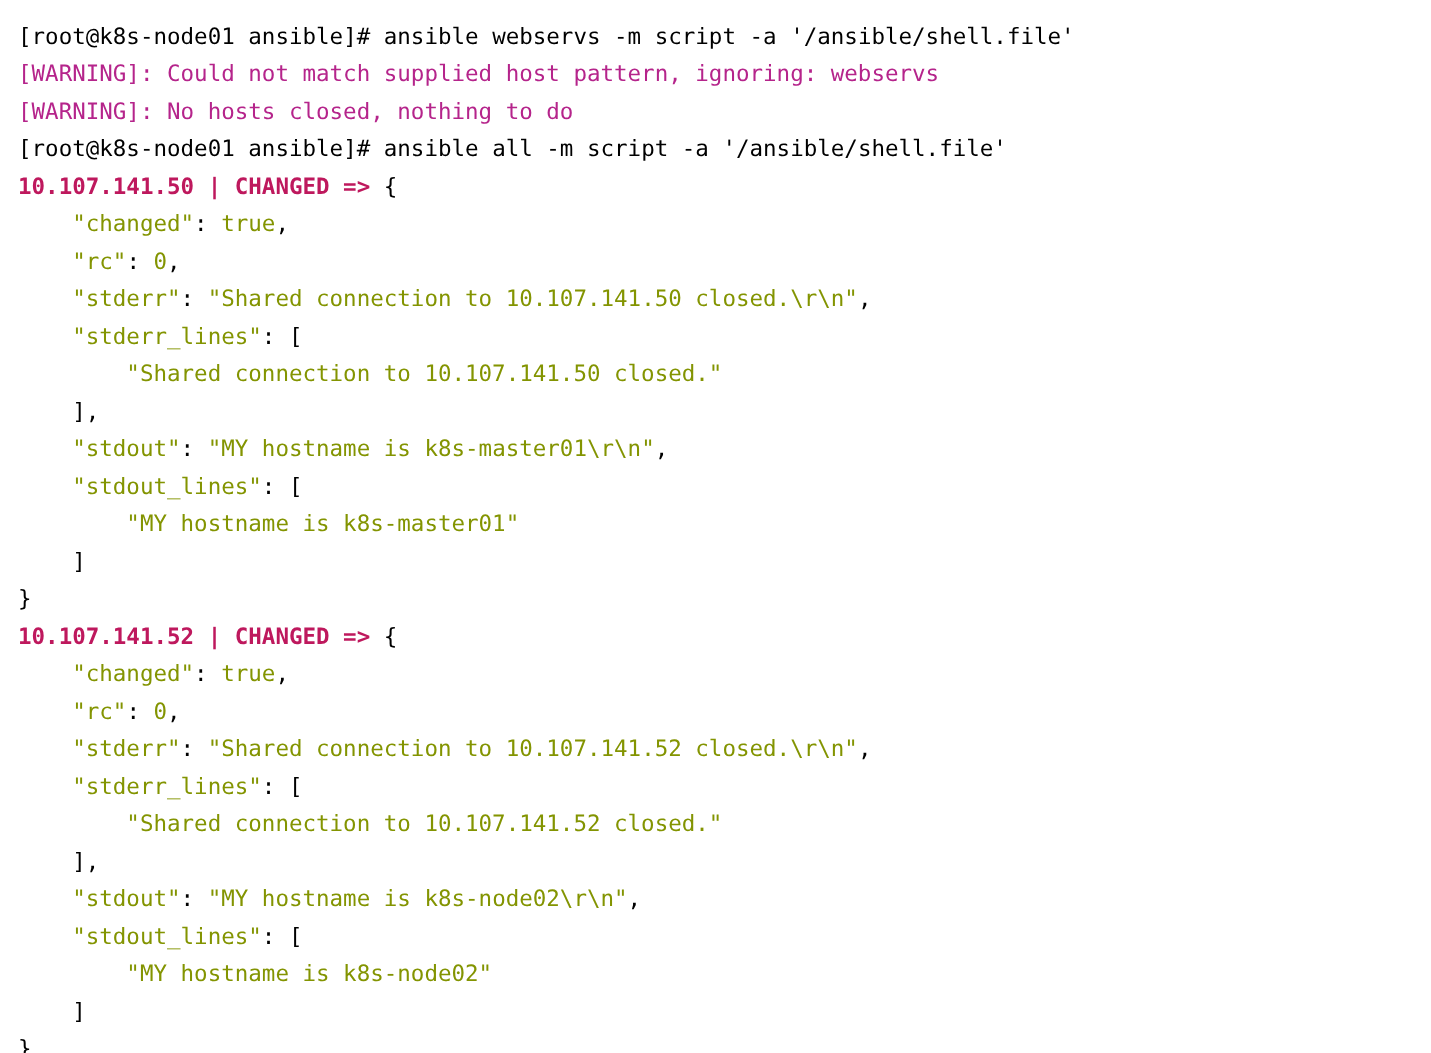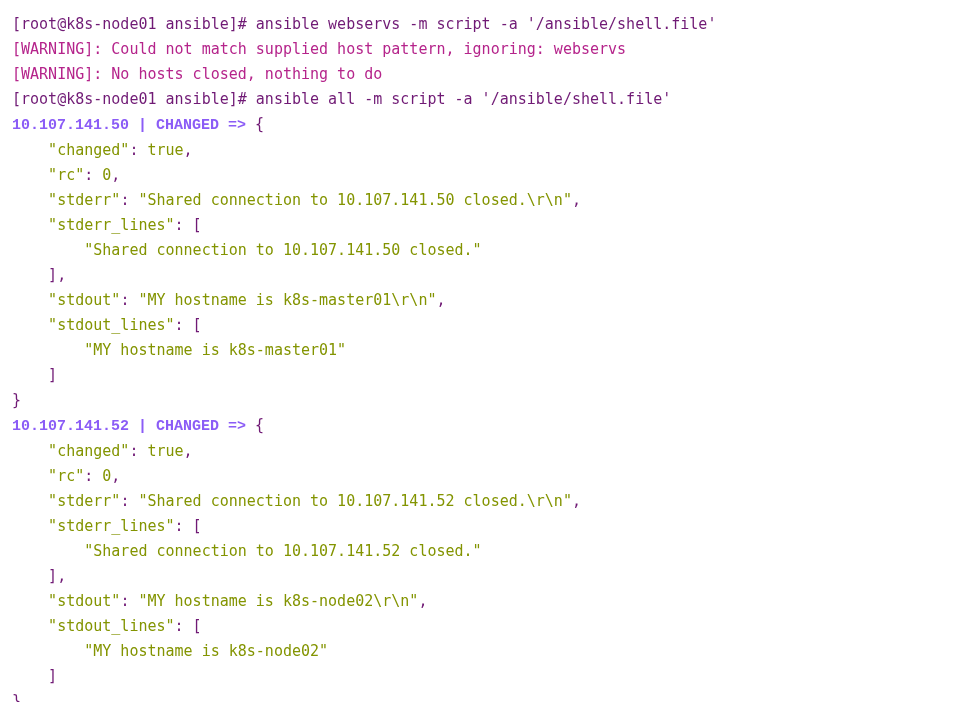--- a/index.html
+++ b/index.html
@@ -8,23 +8,23 @@
       background: #ffffff;
       font-family: "DejaVu Sans Mono", "Liberation Mono", "Courier New", monospace;
       font-size: 15px;
       line-height: 25px;
       color: #000000;
       white-space: pre;
       width: 954px;
       box-sizing: border-box;
     }
     .olive { color: #839401; }
-    .olive-bold { color: #8b5cf6; font-weight: bold; font-family: Liberation Mono, monospace; }
+    .olive-bold { color: #be185d; font-weight: bold; }
     .magenta { color: #B5248B; }
-    .black { color: #701a75; }
+    .black { color: #000000; }
     span[data-bind]::after { content: ""; }
   </style>
 </head>
 <body><span class="black"><span data-bind="lines.0.prompt_prefix">[root@</span><span data-bind="lines.0.hostname">k8s-node01</span><span data-bind="lines.0.dir"> ansible</span><span data-bind="lines.0.hash">]# </span><span data-bind="lines.0.command">ansible webservs -m script -a '/ansible/shell.file'</span></span>
 <span class="magenta" data-bind="lines.1.text">[WARNING]: Could not match supplied host pattern, ignoring: webservs</span>
 <span class="magenta" data-bind="lines.2.text">[WARNING]: No hosts closed, nothing to do</span>
 <span class="black"><span data-bind="lines.3.prompt_prefix">[root@</span><span data-bind="lines.3.hostname">k8s-node01</span><span data-bind="lines.3.dir"> ansible</span><span data-bind="lines.3.hash">]# </span><span data-bind="lines.3.command">ansible all -m script -a '/ansible/shell.file'</span></span>
 <span><span class="olive-bold" data-bind="host1.ip">10.107.141.50</span><span class="olive-bold" data-bind="host1.sep"> | </span><span class="olive-bold" data-bind="host1.status">CHANGED</span><span class="olive-bold" data-bind="host1.arrow"> =&gt; </span><span class="black" data-bind="host1.brace_open">{</span></span>
 <span><span class="olive" data-bind="host1.changed_key">    "changed"</span><span class="black" data-bind="host1.colon">: </span><span class="olive" data-bind="host1.changed_val">true</span><span class="black" data-bind="host1.comma">,</span></span>
 <span><span class="olive" data-bind="host1.rc_key">    "rc"</span><span class="black" data-bind="host1.colon">: </span><span class="olive" data-bind="host1.rc_val">0</span><span class="black" data-bind="host1.comma">,</span></span>

